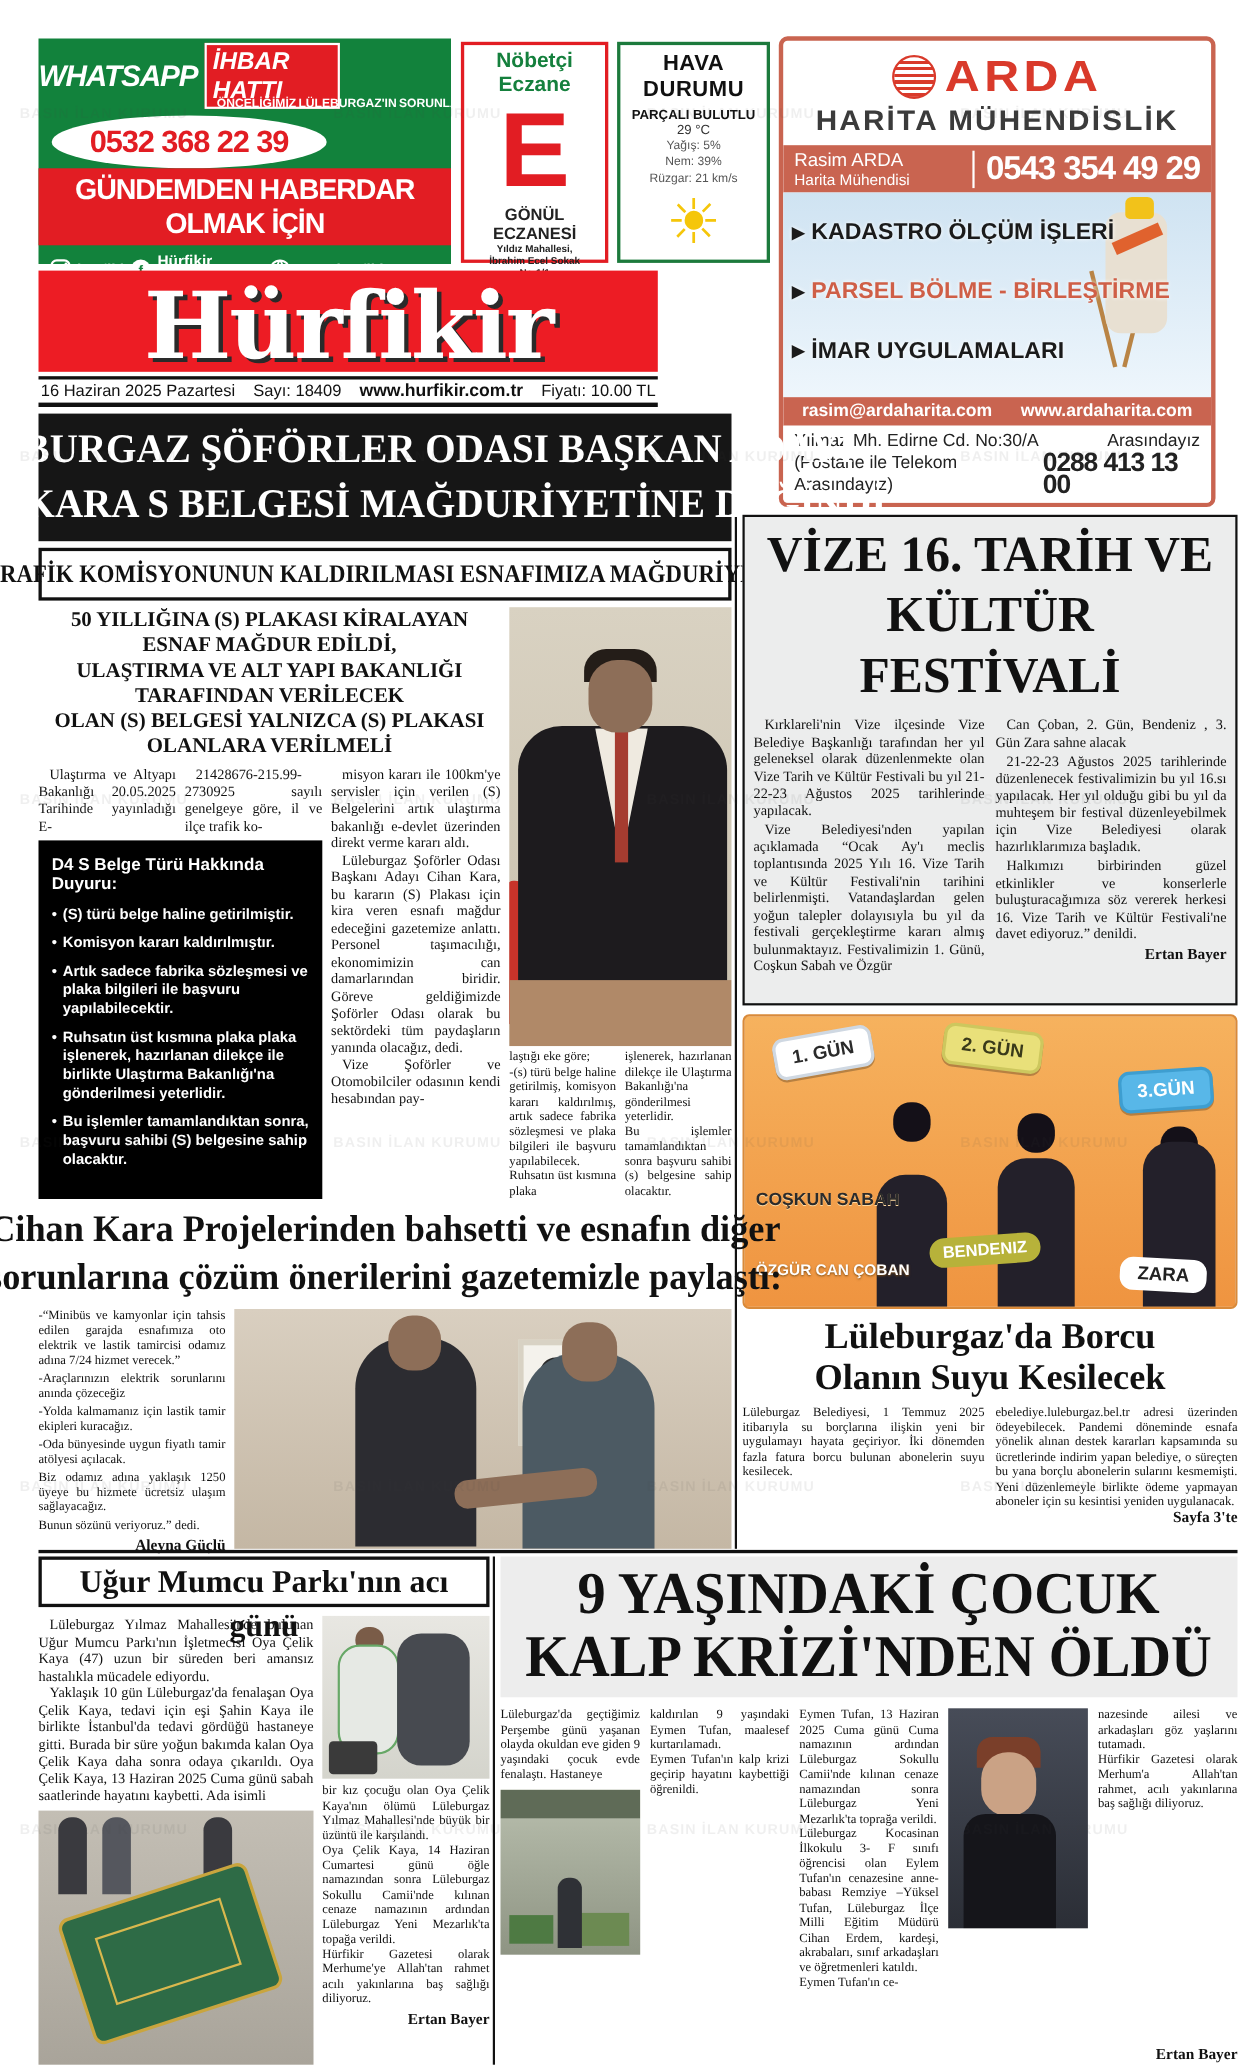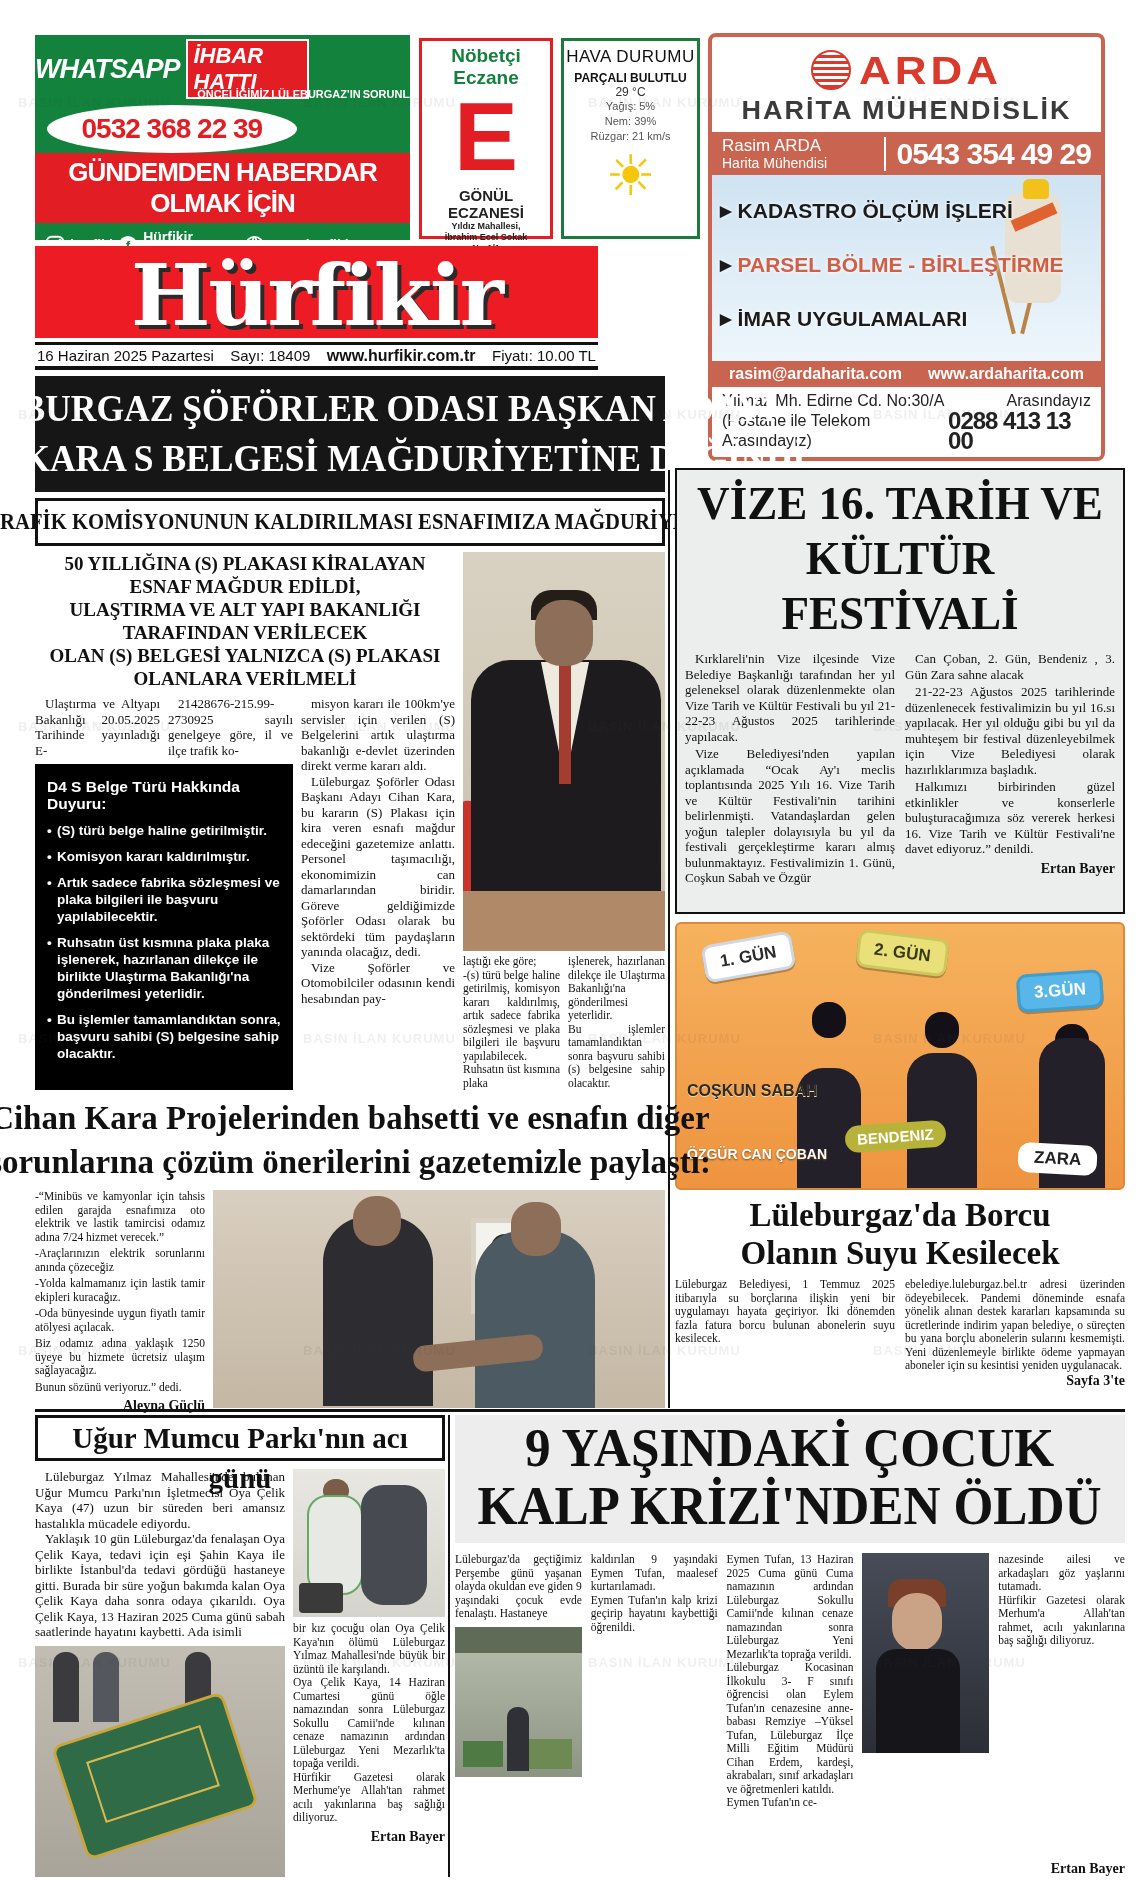--- a/index.html
+++ b/index.html
@@ -23,21 +23,21 @@
   .wa-soc{display:flex;align-items:center;gap:5px}
   .icon-svg{display:block}
   
   .ad-ecz{left:419px;top:38px;width:134px;height:201px;background:#fff;border:3px solid #e21d23;display:flex;flex-direction:column;align-items:center;padding:4px 2px;text-align:center}
   .ecz-title{color:#15803d;font:800 19px "Liberation Sans",sans-serif}
   .ecz-e{color:#e21d23;font:800 96px/96px "Liberation Sans",sans-serif}
   .ecz-name{font:800 15px "Liberation Sans",sans-serif;color:#222;margin-top:2px}
   .ecz-addr{font:700 9px/11px "Liberation Sans",sans-serif;color:#222}
   
   .ad-hava{left:561px;top:38px;width:139px;height:201px;background:#fff;border:3px solid #1c7a3c;display:flex;flex-direction:column;align-items:center;padding:6px 2px;text-align:center;font-family:"Liberation Sans",sans-serif}
-  .hv-title{font-weight:400;font-size:17px;letter-spacing:.5px}
+  .hv-title{font-weight:700;font-size:20px;letter-spacing:.5px}
   .hv-cond{font-weight:700;font-size:12px;margin-top:4px}
   .hv-t{font-size:12px;color:#333}
   .hv-d{font-size:11px;color:#555;line-height:15px}
   .sun{font-size:56px;color:#f5c60a;line-height:60px;margin-top:2px}
   
   .ad-arda{left:708px;top:33px;width:397px;height:428px;background:#fff;border:4px solid #c96450;border-radius:8px;overflow:hidden;font-family:"Liberation Sans",sans-serif;display:flex;flex-direction:column}
   .arda-logo{display:flex;align-items:center;justify-content:center;gap:8px;padding:8px 0 0}
   .arda-globe{width:40px;height:40px;border-radius:50%;background:repeating-linear-gradient(0deg,#d93a2b 0 3px,#fff 3px 6px);border:2px solid #d93a2b}
   .arda-word{color:#d93a2b;font-weight:800;font-size:44px;letter-spacing:4px;transform:scaleY(.9)}
   .arda-sub{color:#3b3b3b;font-weight:800;font-size:27px;text-align:center;letter-spacing:2px;transform:scaleY(.95)}

